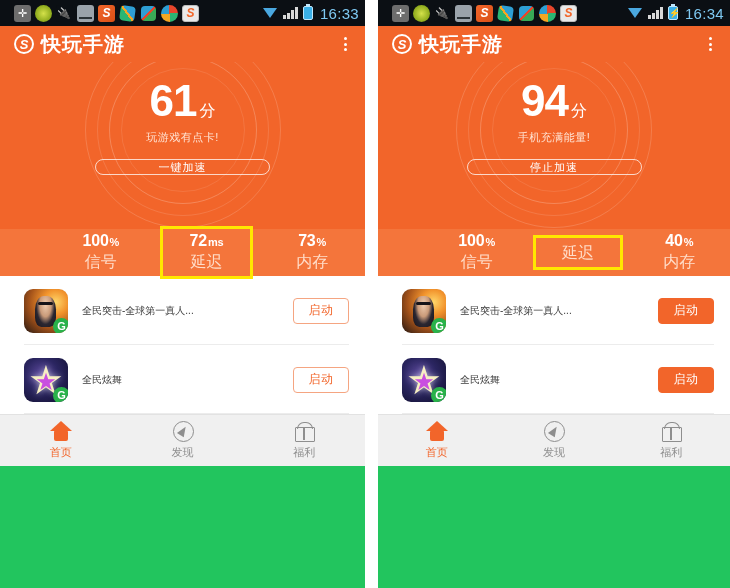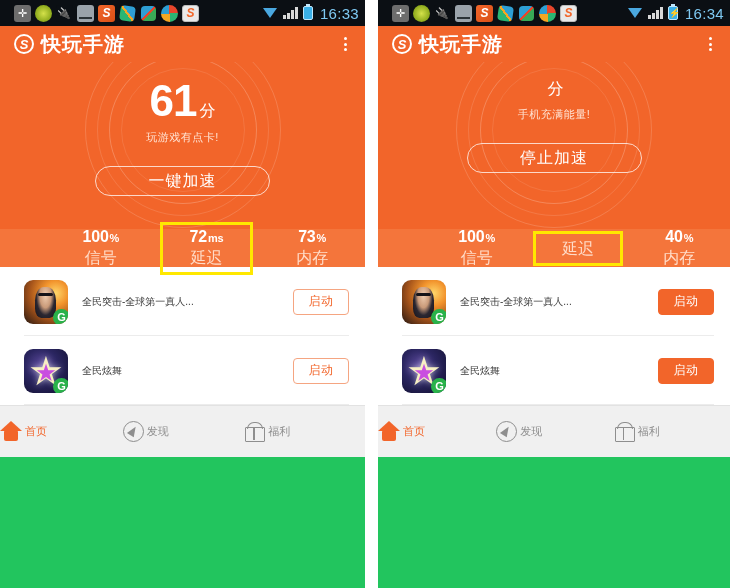--- a/index.html
+++ b/index.html
@@ -104,31 +104,31 @@
   .ring.r3 { inset:24px; border-color:rgba(255,255,255,.22); }
   .ring.r4 { inset:36px; border-color:rgba(255,255,255,.10); }
 
   .score-wrap { position:relative; z-index:2; margin-top:17px; text-align:left; }
   .score-line { display:flex; align-items:baseline; justify-content:center; }
   .score-num { color:#ffffff; font-size:44px; font-weight:bold; line-height:1; letter-spacing:-1px; }
   .score-unit { color:#ffffff; font-size:16px; margin-left:3px; }
   .score-sub { color:#ffe2d2; font-size:11px; margin-top:7px; letter-spacing:.5px; }
 
   .boost-btn {
-    position:relative; z-index:2; margin-top:21px;
-    width:175px; height:30px; border-radius:16px;
+    position:relative; z-index:2; margin-top:14px;
+    width:175px; height:16px; border-radius:16px;
     border:1.5px solid rgba(255,255,255,.75);
-    color:#ffffff; font-size:16px;
+    color:#ffffff; font-size:11px;
     display:flex; align-items:center; justify-content:center;
     letter-spacing:1px; background:transparent; cursor:pointer;
   }
 
   
   .stats {
-    background:#f4753b; height:38px;
+    background:#f4753b; height:47px;
     display:flex; align-items:center; position:relative;padding-left:48px;
   }
   .stat { flex:1; text-align:center; position:relative; padding:4px 0; }
   .stat .val { color:#ffffff; font-size:16px; font-weight:bold; letter-spacing:-.2px; }
   .stat .val .u { font-size:11px; font-weight:bold; margin-left:1px; }
   .stat .lbl { color:#ffdcc8; font-size:16px; margin-top:2px; }
   .stat.hl:before {
     content:""; position:absolute; left:6px; right:6px; top:-2px; bottom:-2px;
     border:3px solid #ffe800; pointer-events:none;
   }
@@ -187,21 +187,21 @@
   .launch.filled { border:1px solid #f2652a; color:#ffffff; background:#f2652a; }
 
   .spacer { flex:1; background:#ffffff; }
 
   
   .tabbar {
     height:52px; background:#f0f0f0;
     display:flex; align-items:center;
     border-top:1px solid #e2e2e2;
   }
-  .tab { flex:1; display:flex; align-items:center; gap:3px; cursor:pointer; }
+  .tab { flex:1; display:flex; flex-direction:column; align-items:center; gap:3px; cursor:pointer; }
   .tab .tlabel { font-size:11px; color:#8e8e8e; }
   .tab.active .tlabel { color:#f2652a; }
   .ti { width:22px; height:21px; position:relative; }
   
   .ti.home:before{
     content:""; position:absolute; left:50%; top:0; transform:translateX(-50%);
     width:0; height:0; border-left:11px solid transparent;
     border-right:11px solid transparent; border-bottom:10px solid #f2652a;
   }
   .ti.home:after{
@@ -378,20 +378,21 @@
 
     <div class="hero">
       <div class="rings">
         <div class="ring r1"></div>
           <div class="ring r2"></div>
           <div class="ring r3"></div>
           <div class="ring r4"></div>
       </div>
       <div class="score-wrap">
         <div class="score-line">
+          <span class="score-num">94</span>
           <span class="score-unit">分</span>
         </div>
         <div class="score-sub">手机充满能量!</div>
       </div>
       <div class="boost-btn">停止加速</div>
     </div>
 
     <div class="stats">
       <div class="stat">
         <div class="val"><span>100</span><span class="u">%</span></div>

